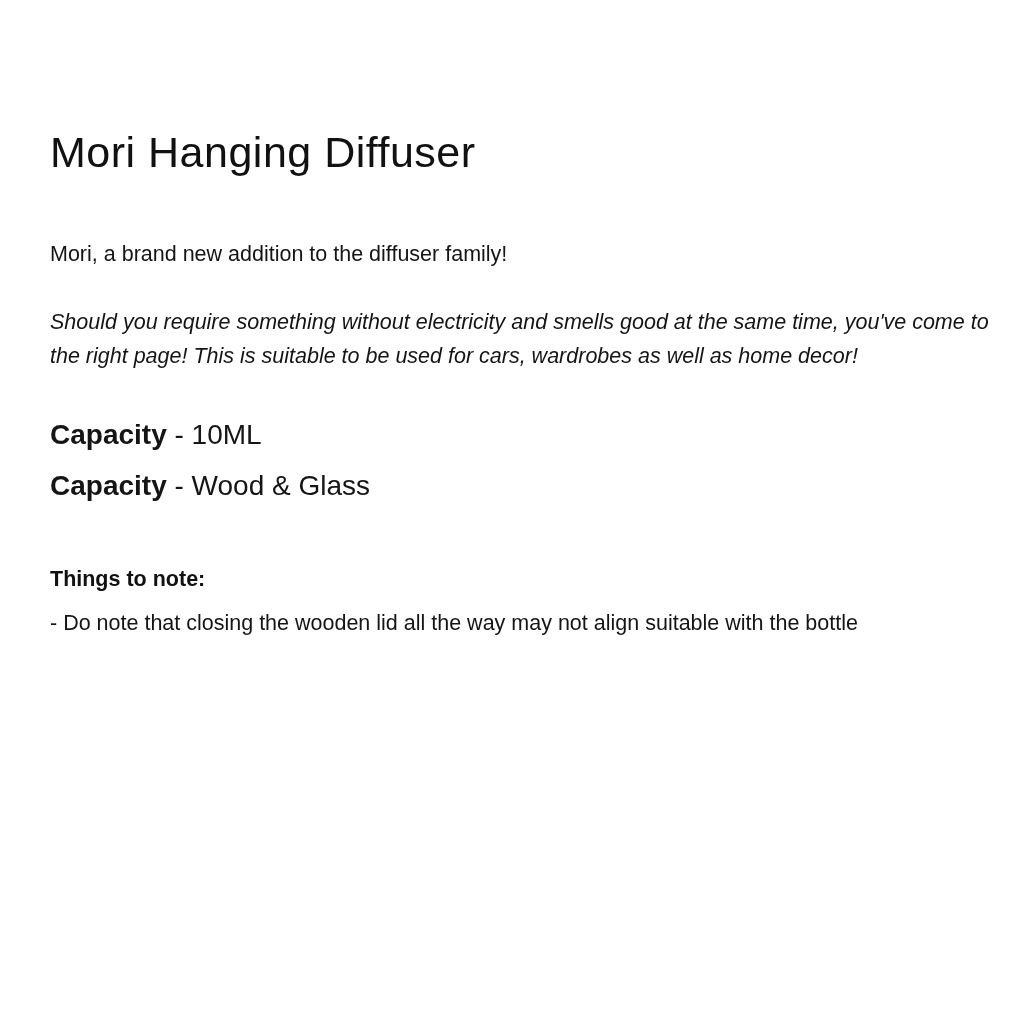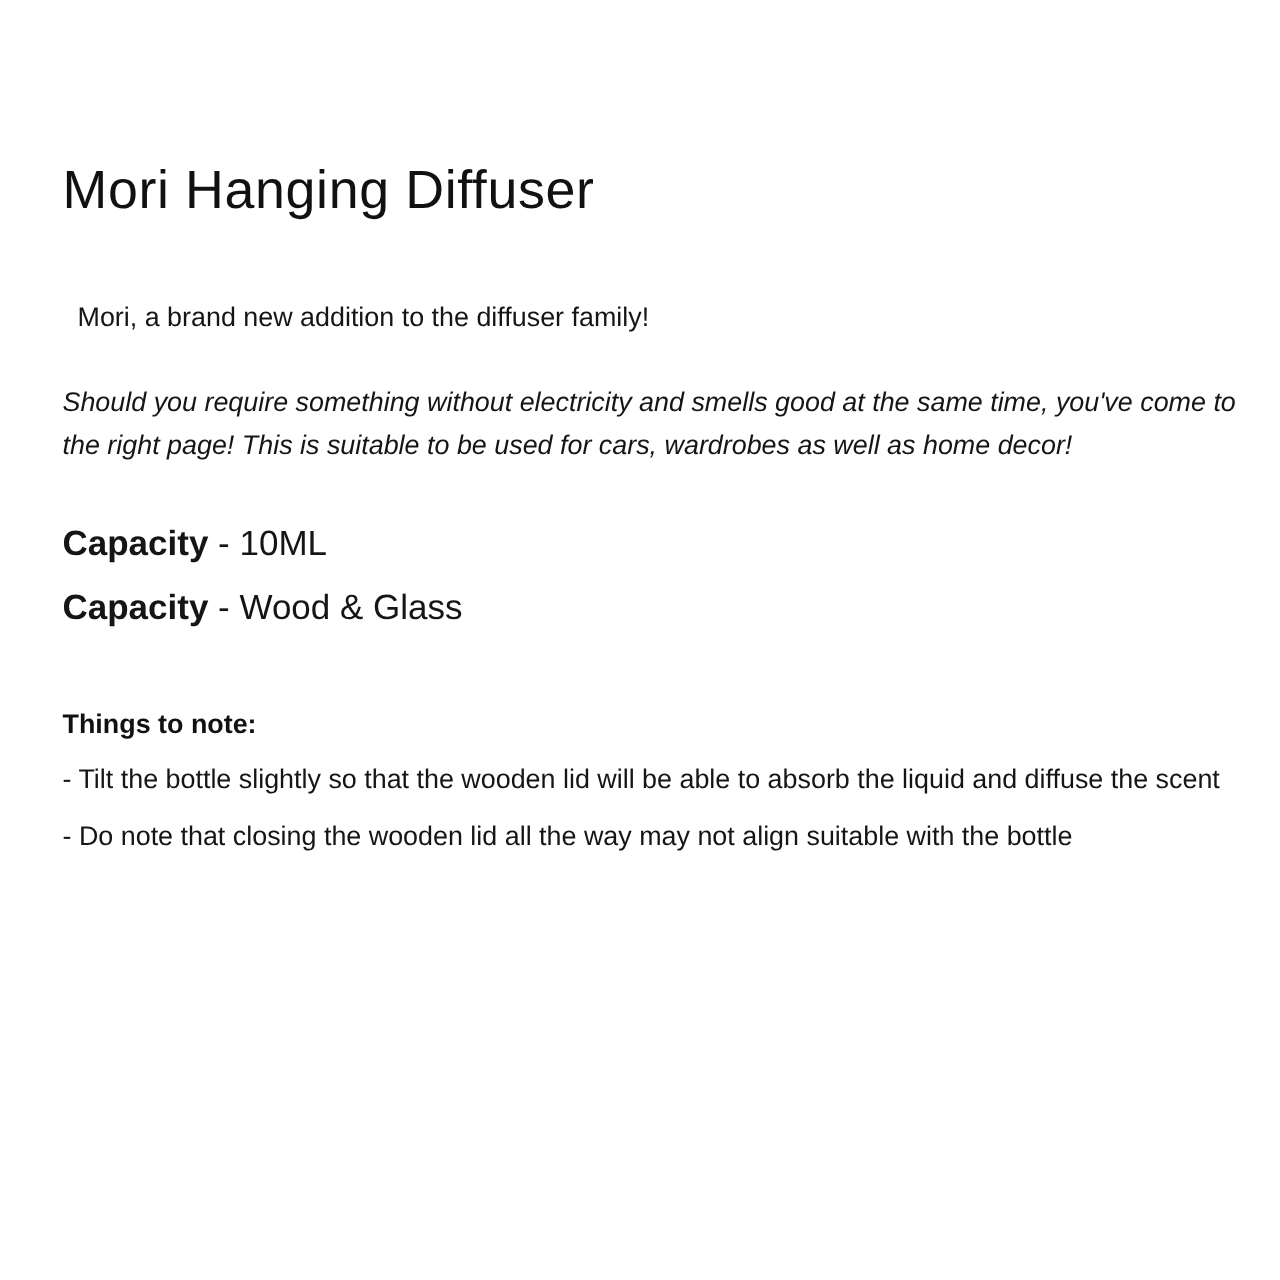--- a/index.html
+++ b/index.html
@@ -25,21 +25,21 @@
     font-size: 43px;
     font-weight: 400;
     line-height: 1.15;
     letter-spacing: 0.5px;
     margin: 0 0 62px 0;
     color: #111111;
   }
   .intro-line {
     font-size: 21.5px;
     line-height: 1.45;
-    margin: 0 0 34px 12px;
+    margin: 0 0 34px 0;
     color: #151515;
   }
   .intro-paragraph {
     font-size: 21.5px;
     line-height: 1.62;
     margin: 0 0 40px 0;
     max-width: 940px;
     color: #151515;
     font-style: italic;
   }
@@ -85,16 +85,15 @@
     <div class="spec-row">
       <span class="spec-label">Capacity</span><span class="spec-value"> - 10ML</span>
     </div>
     <div class="spec-row">
       <span class="spec-label">Capacity</span><span class="spec-value"> - Wood &amp; Glass</span>
     </div>
   </div>
 
   <div class="notes-heading">Things to note:</div>
 
-  <p class="note-item">- Tilt the bottle slightly so that the wooden lid will be able to absorb the liquid and diffuse the scent</p>
   <p class="note-item">- Do note that closing the wooden lid all the way may not align suitable with the bottle</p>
 
 </div>
 
 </body></html>

